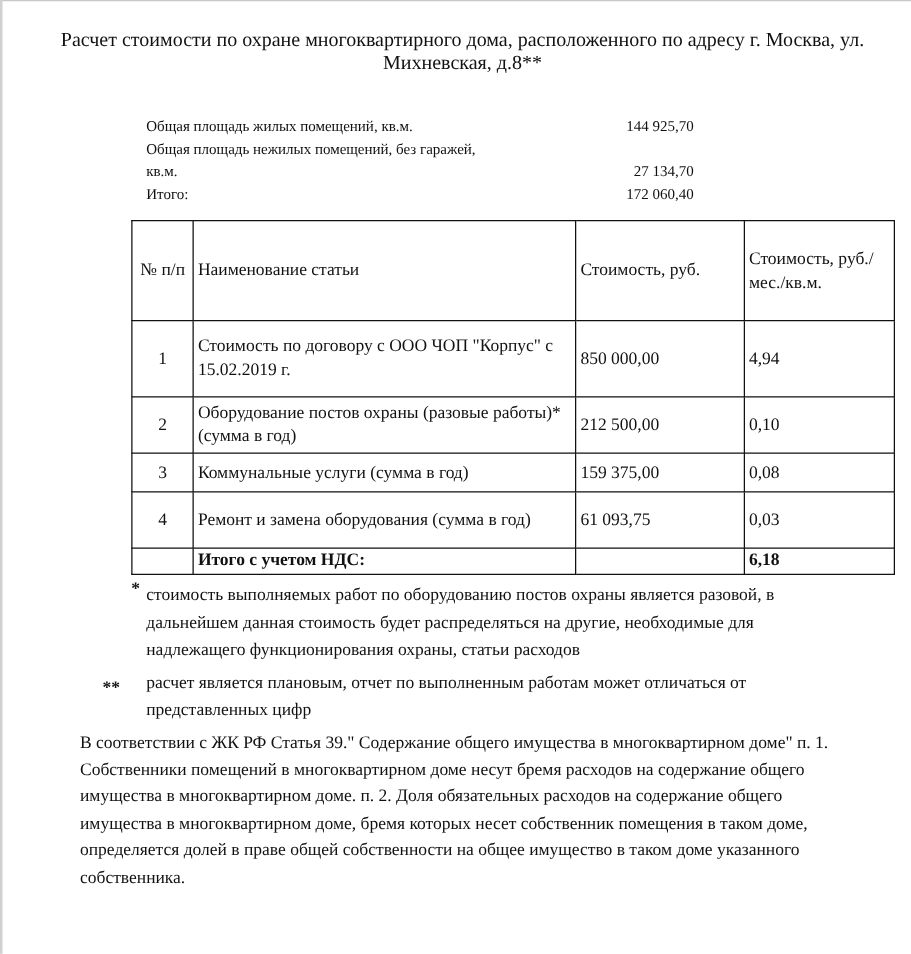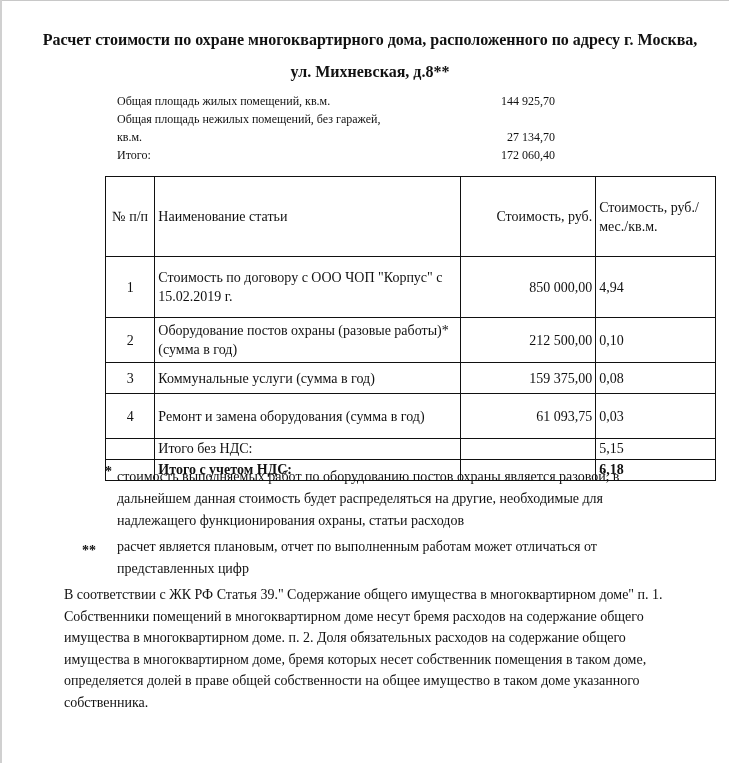--- a/index.html
+++ b/index.html
@@ -5,34 +5,34 @@
     html, body { margin: 0; padding: 0; }
     body {
       width: 729px; height: 763px; overflow: hidden; background: #fff;
       font-family: "Liberation Serif", "DejaVu Serif", serif; color: #111;
       position: relative;
     }
     .frame-top { position: absolute; left: 0; top: 0; width: 729px; height: 1px; background: #c8c8c8; }
     .frame-left { position: absolute; left: 0; top: 0; width: 2px; height: 763px; background: #d0d0d0; }
     .title {
       position: absolute; left: 40px; top: 24px; width: 660px;
-      text-align: center; font-weight: bold; font-size: 16px; line-height: 32px;
+      text-align: center; font-weight: normal; font-size: 16px; line-height: 18px;
     }
     .area-row { position: absolute; left: 117px; font-size: 12px; line-height: 15px; }
     .area-val { position: absolute; width: 120px; text-align: right; left: 435px; font-size: 12px; line-height: 15px; font-family: Liberation Serif, serif; }
     table.cost {
       position: absolute; left: 65px; top: 176px; width: 611px;
       border-collapse: collapse; font-size: 14px; margin-left: 40px;
     }
     table.cost td, table.cost th {
       border: 1.5px solid #111; padding: 0 3px; font-weight: normal; line-height: 19px;
     }
     .c-num { width: 42px; text-align: center; }
     .c-name { width: 297px; text-align: left; }
-    .c-cost { width: 127px; text-align: right; }
+    .c-cost { width: 127px; text-align: left; }
     .c-rate { width: 112px; text-align: left; }
     tr.hdr { height: 80px; }
     tr.r1 { height: 61px; }
     tr.r2 { height: 45px; }
     tr.r3 { height: 31px; }
     tr.r4 { height: 45px; }
     tr.tot { height: 21px; }
     tr.tot td { line-height: 18px; }
     .bold { font-weight: bold !important; }
     .note { position: absolute; left: 117px; font-size: 14px; line-height: 22px; width: 560px; }
@@ -85,26 +85,20 @@
     <td class="c-rate">0,08</td>
   </tr>
   <tr class="r4">
     <td class="c-num">4</td>
     <td class="c-name">Ремонт и замена оборудования (сумма в год)</td>
     <td class="c-cost">61 093,75</td>
     <td class="c-rate">0,03</td>
   </tr>
   <tr class="tot">
     <td class="c-num"></td>
-    <td class="c-name">Итого без НДС:</td>
-    <td class="c-cost"></td>
-    <td class="c-rate">5,15</td>
-  </tr>
-  <tr class="tot">
-    <td class="c-num"></td>
     <td class="c-name bold">Итого с учетом НДС:</td>
     <td class="c-cost"></td>
     <td class="c-rate bold">6,18</td>
   </tr>
 </tbody>
   </table>
 
 <div class="mark" style="left:105px; top:464px;">*</div>
 <div class="note" style="top:466px;">стоимость выполняемых работ по оборудованию постов охраны является разовой, в дальнейшем данная стоимость будет распределяться на другие, необходимые для надлежащего функционирования охраны, статьи расходов</div>
 <div class="mark" style="left:82px; top:543px;">**</div>

